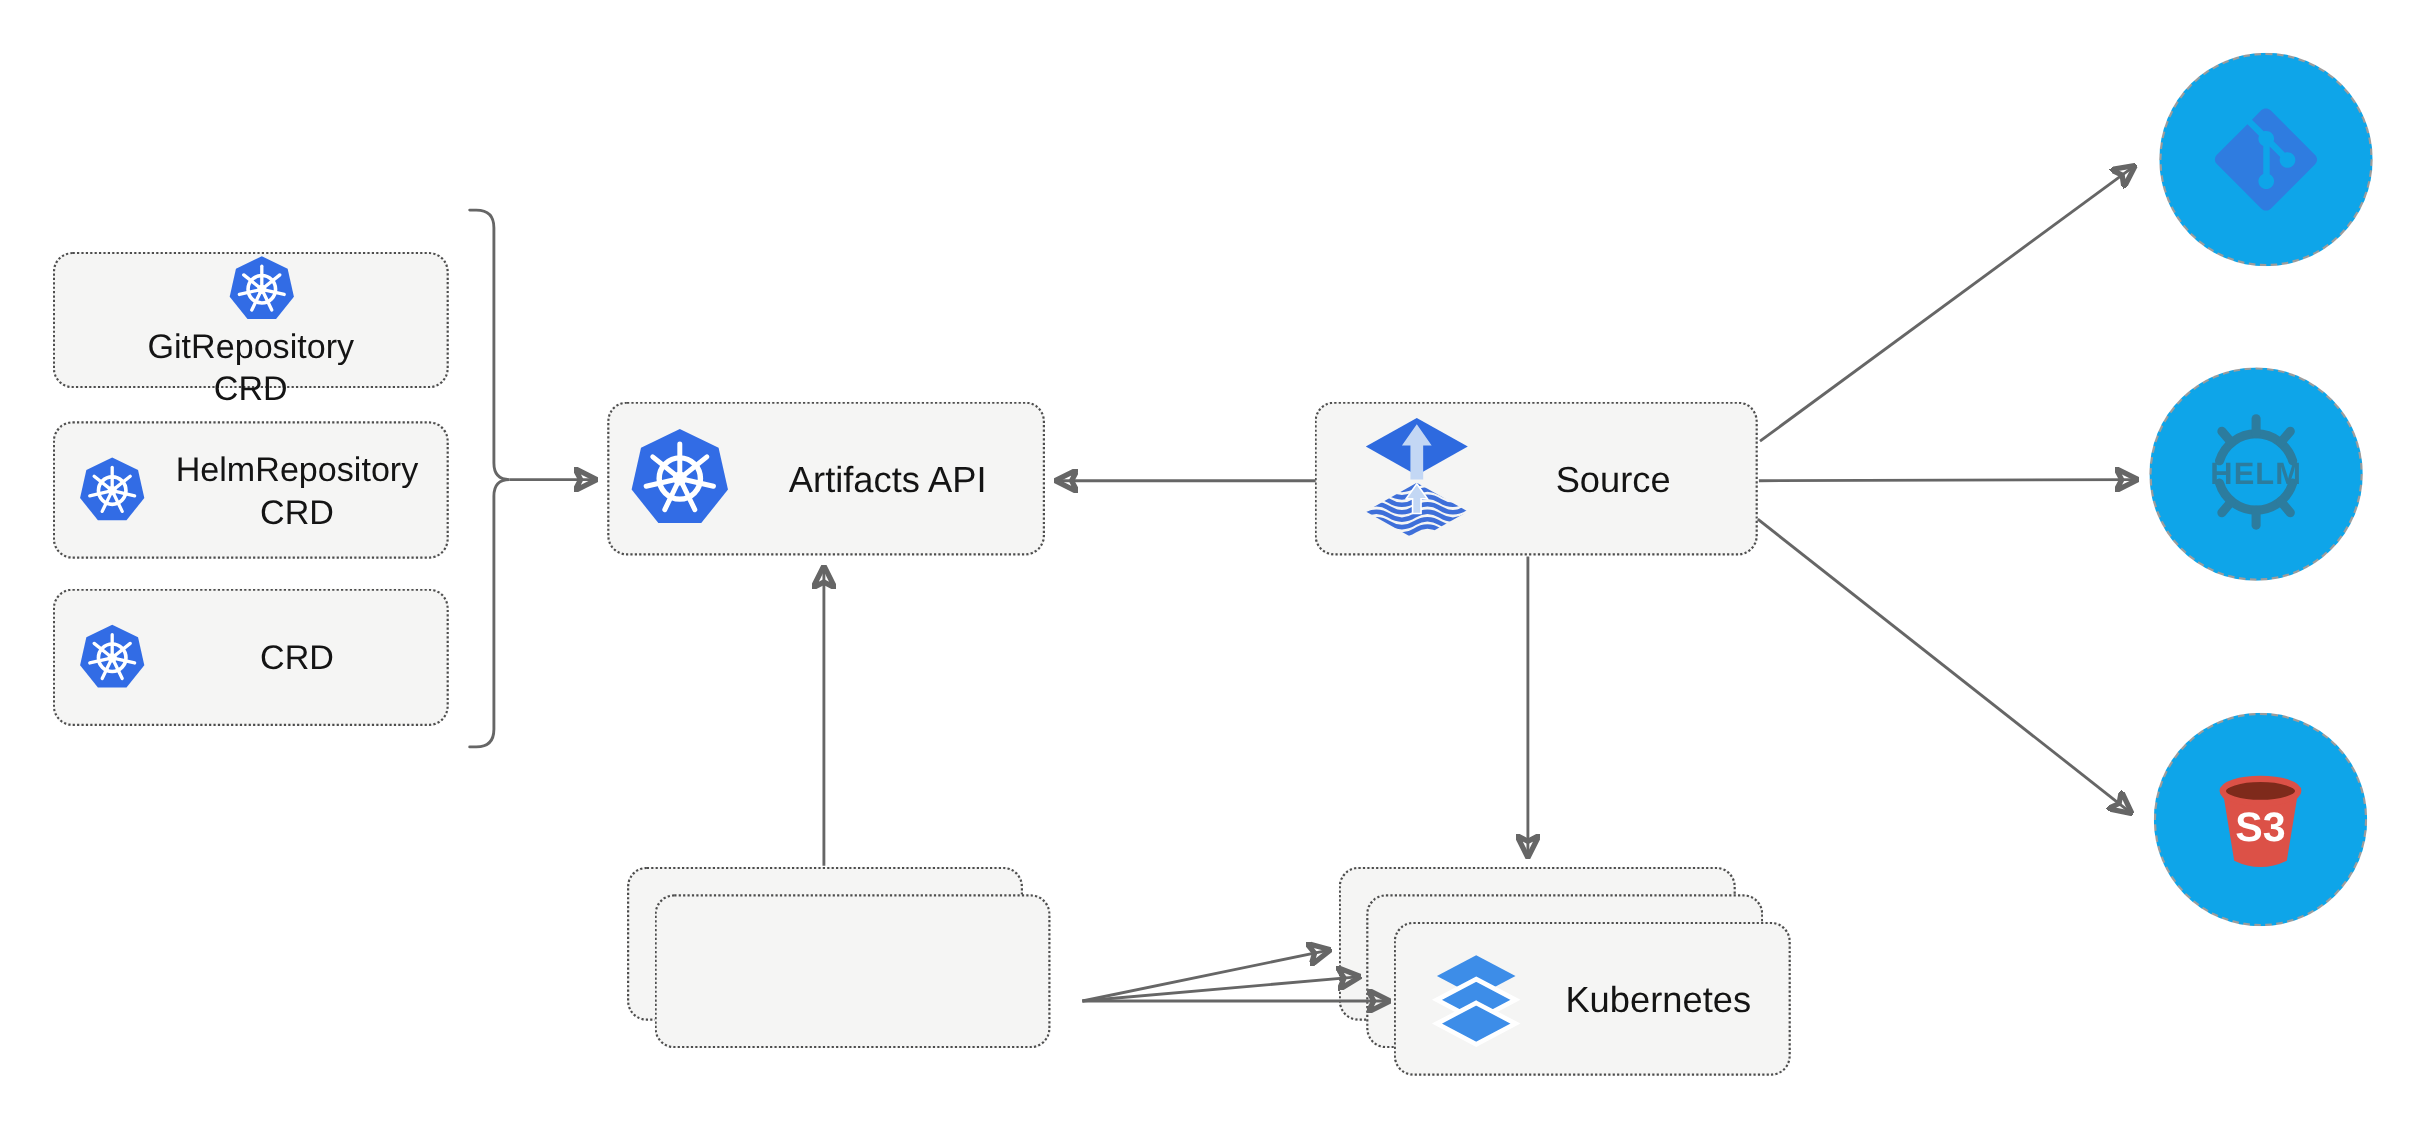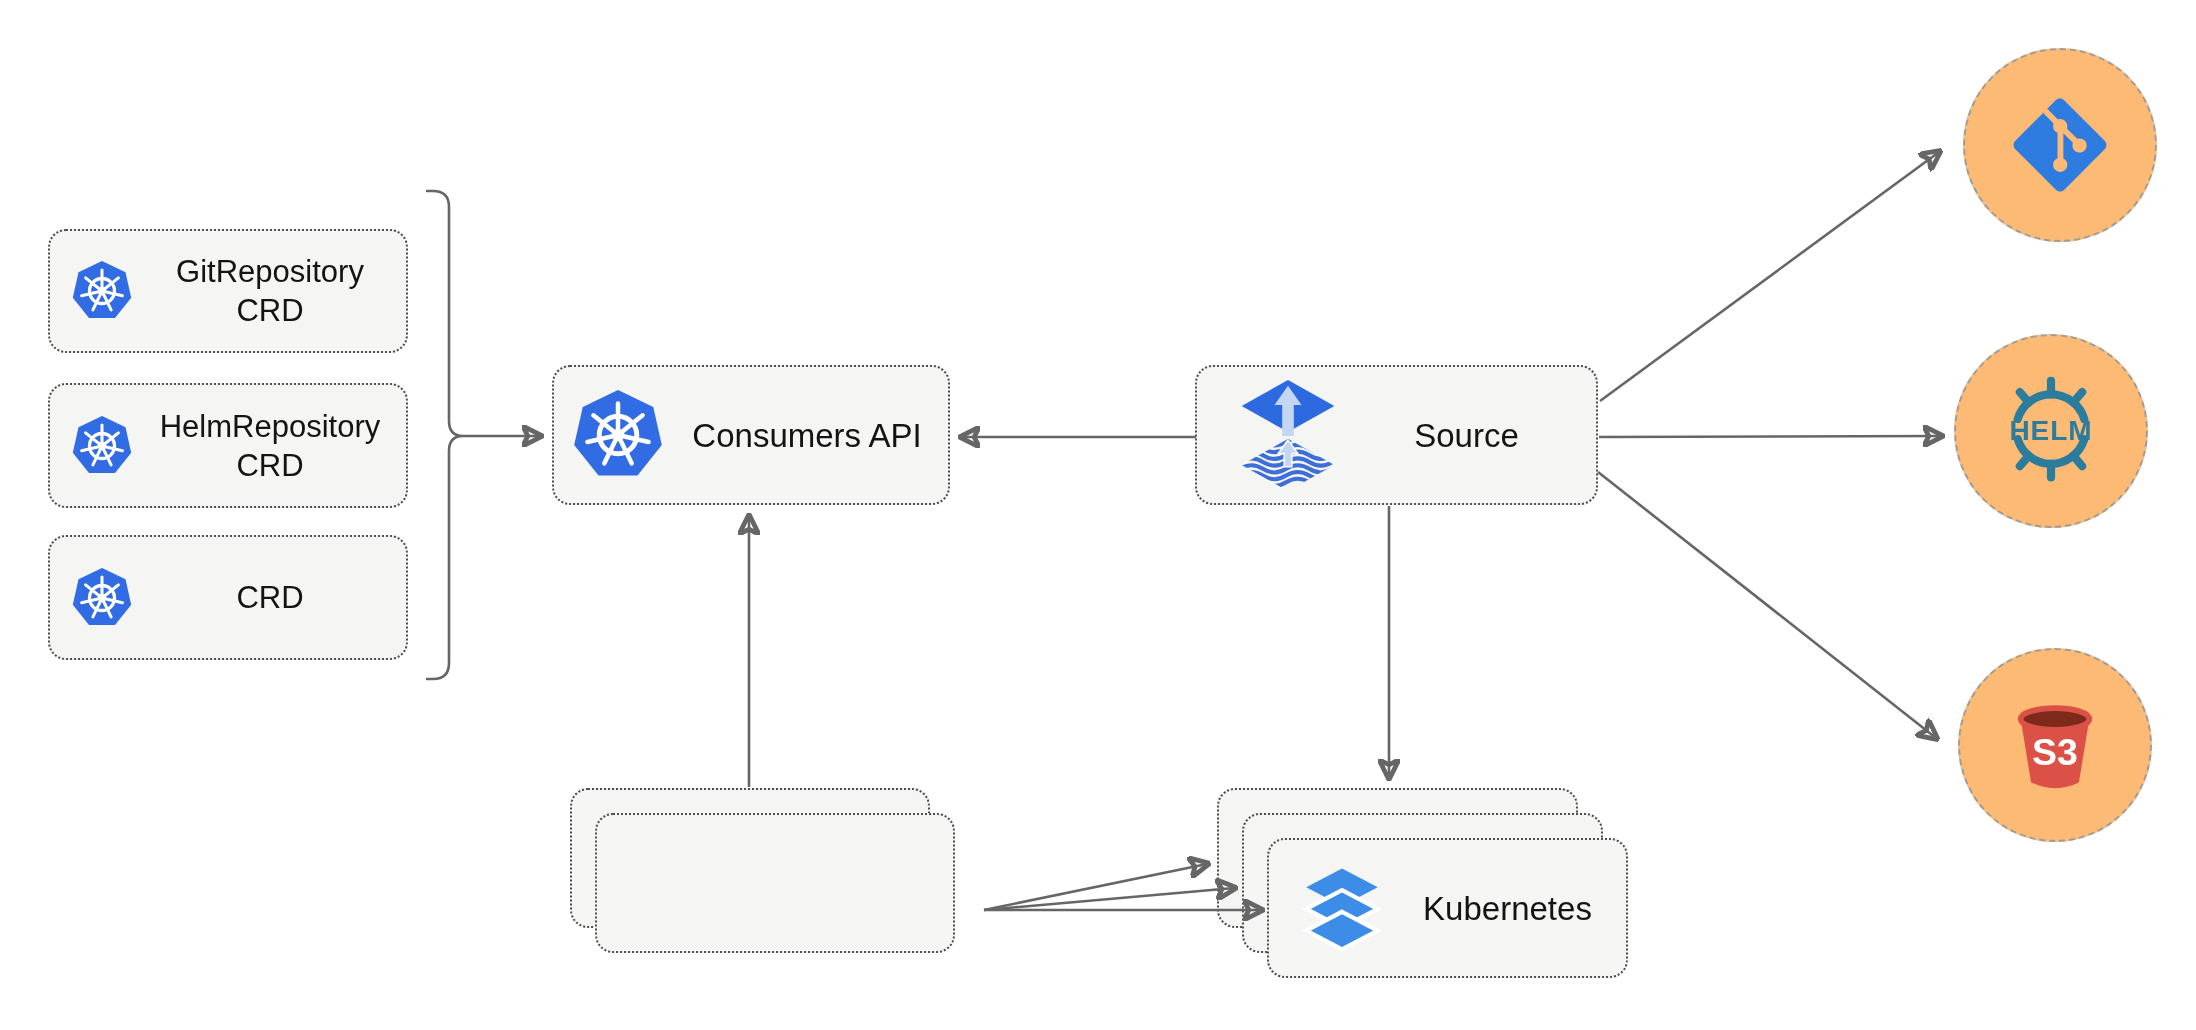--- a/index.html
+++ b/index.html
@@ -10,21 +10,21 @@
   .node{
     position:absolute;box-sizing:border-box;background:#f5f5f4;
     border:2.5px dotted #4d4d4d;border-radius:18px;
     display:flex;align-items:center;z-index:1;
   }
   .node .lbl{flex:1;text-align:center;font-size:31px;line-height:39px;color:#141414;}
   .node .lbl.big{font-size:33px;line-height:41px;}
   .icon{flex:0 0 auto;display:flex;align-items:center;justify-content:center;}
   .ext-circle{
     position:absolute;box-sizing:border-box;width:194px;height:194px;border-radius:50%;
-    background:#fdba74;border:2.5px dashed #9c9c9c;
+    background:#0ea5e9;border:2.5px dashed #9c9c9c;
     display:flex;align-items:center;justify-content:center;z-index:1;
   }
   .connectors{position:absolute;left:0;top:0;z-index:5;pointer-events:none;}
   .connectors path{stroke:#666666;stroke-width:2.6;fill:none;}
 </style>
 </head>
 <body>
 
 <div class="canvas">
 
@@ -40,21 +40,21 @@
     <path d="M749,787 L749,517" marker-end="url(#ah)"></path>
     <path d="M1389,506 L1389,777" marker-end="url(#ah)"></path>
     <path d="M1600,401 L1939,152" marker-end="url(#ah)"></path>
     <path d="M1599,437 L1941,436" marker-end="url(#ah)"></path>
     <path d="M1598,472 L1936,738" marker-end="url(#ah)"></path>
     <path d="M984,910 L1207,864" marker-end="url(#ah)"></path>
     <path d="M984,910 L1234,888" marker-end="url(#ah)"></path>
     <path d="M984,910 L1261,910" marker-end="url(#ah)"></path>
   </svg>
 
-  <div class="node" style="left:48px;top:229px;width:360px;height:124px;">
+  <div class="node" style="left:48px;top:229px;width:360px;height:124px;flex-direction:column;">
     <span class="icon" style="margin-left:20px;">
       <svg width="64" height="64" viewBox="0 0 64 64">
         <polygon points="32,2 55.5,13.3 61.2,38.7 45,59 19,59 2.8,38.7 8.5,13.3" fill="#326CE5"></polygon>
         <g stroke="#ffffff" stroke-width="3" stroke-linecap="round">
           <line x1="32" y1="32" x2="32" y2="11"></line>
             <line x1="32" y1="32" x2="48.4" y2="18.9"></line>
           <line x1="32" y1="32" x2="52.4" y2="36.7"></line>
             <line x1="32" y1="32" x2="41.1" y2="50.9"></line>
           <line x1="32" y1="32" x2="22.9" y2="50.9"></line>
             <line x1="32" y1="32" x2="11.6" y2="36.7"></line>
@@ -125,21 +125,21 @@
           <line x1="32" y1="32" x2="52.4" y2="36.7"></line>
             <line x1="32" y1="32" x2="41.1" y2="50.9"></line>
           <line x1="32" y1="32" x2="22.9" y2="50.9"></line>
             <line x1="32" y1="32" x2="11.6" y2="36.7"></line>
           <line x1="32" y1="32" x2="15.6" y2="18.9"></line>
         </g>
         <circle cx="32" cy="32" r="12.5" fill="none" stroke="#ffffff" stroke-width="3.3"></circle>
         <circle cx="32" cy="32" r="4.2" fill="#ffffff"></circle>
       </svg>
     </span>
-    <div class="lbl big">Consumers API</div>
+    <div class="lbl big">Artifacts API</div>
   </div>
 
   <div class="node" style="left:1195px;top:365px;width:403px;height:140px;">
     <span class="icon" style="margin-left:42px;">
       <svg width="98" height="114" viewBox="0 0 100 118">
         <path d="M50,2 L98,29 L50,56 L2,29 Z" fill="#2E6ADF"></path>
         <path d="M50,8 L64,28 L56,28 L56,60 L44,60 L44,28 L36,28 Z" fill="#C3D7F4"></path>
         <clipPath id="fluxd1">
             <path d="M50,63 L98,90 L50,117 L2,90 Z"></path>
           </clipPath>

